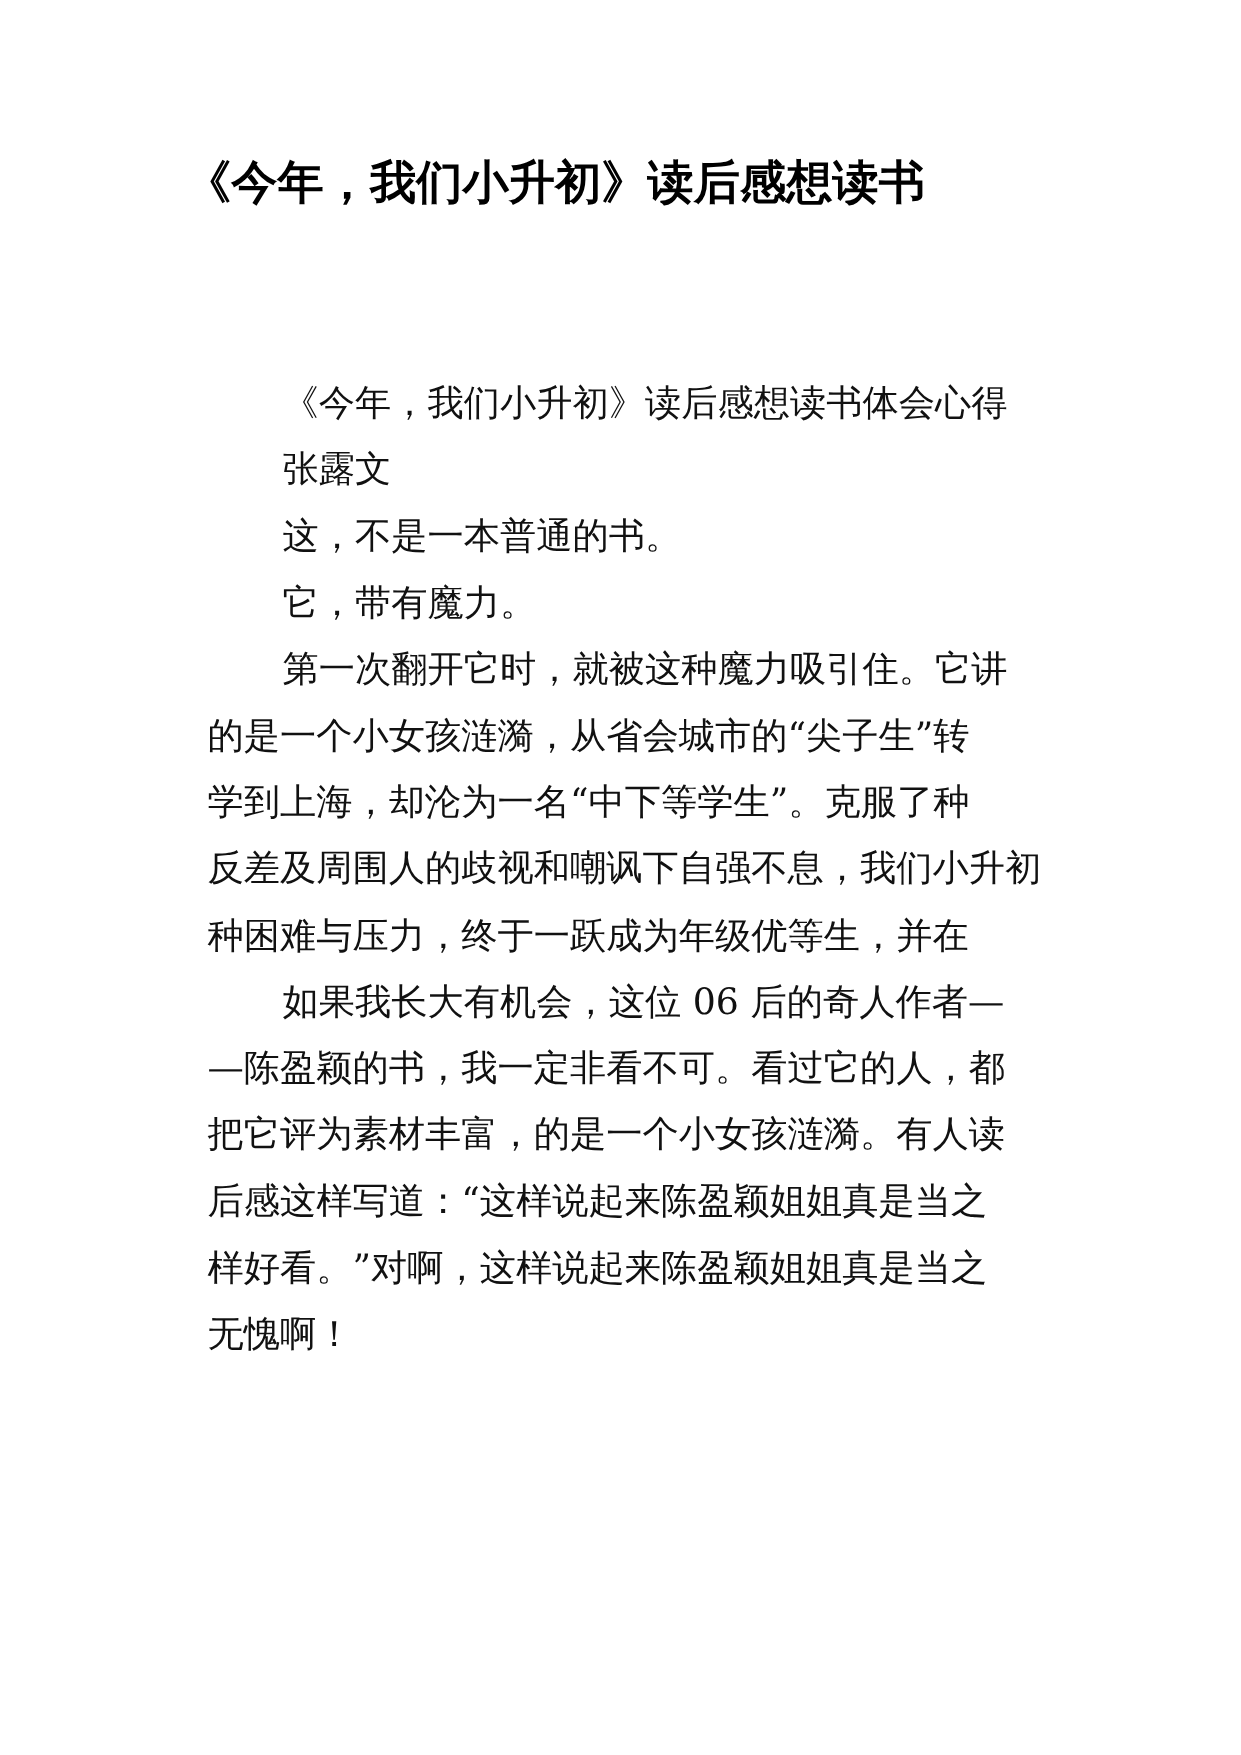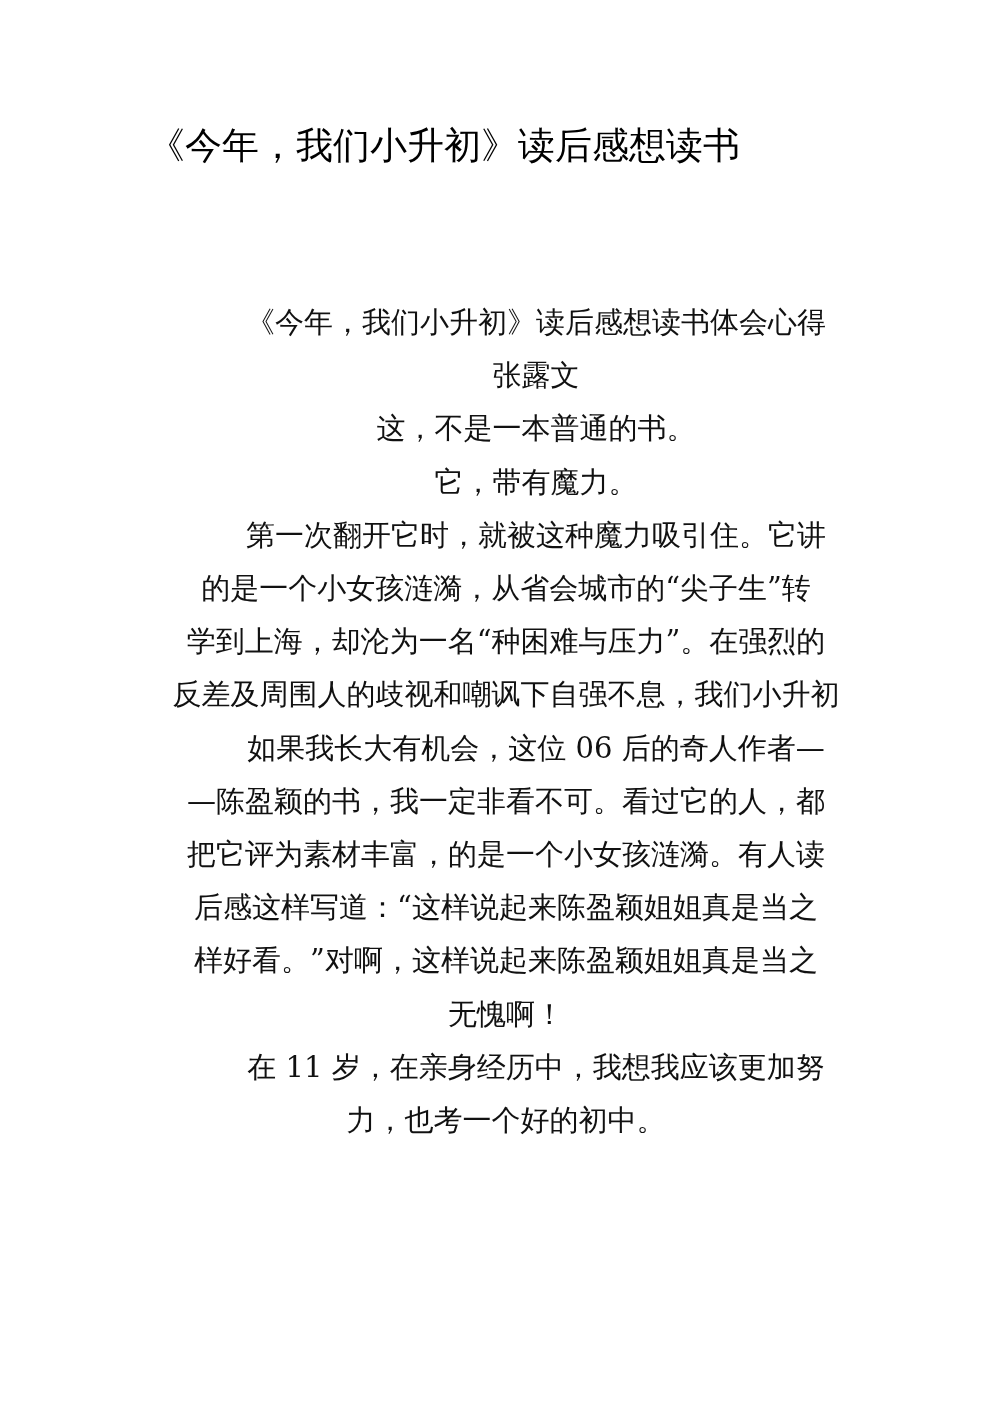--- a/index.html
+++ b/index.html
@@ -1,25 +1,25 @@
 <!DOCTYPE html>
 <html><head>
   <meta charset="utf-8">
   <style>
     html, body { margin: 0; padding: 0; background: #ffffff; }
     body { width: 993px; height: 1404px; position: relative; overflow: hidden; color: #111; }
     .title {
       position: absolute; left: 0; top: 118px; width: 888px;
-      text-align: center; font-family: "DejaVu Sans", sans-serif; font-weight: normal;
+      text-align: center; font-family: "DejaVu Sans", sans-serif; font-weight: bold;
       font-size: 37px; line-height: 56px; color: #000;
     }
     .title .line { display: block; white-space: nowrap; }
     .body {
       position: absolute; left: 166px; top: 296px; width: 680px;
-      font-family: "DejaVu Serif", serif; font-size: 29px; line-height: 53.2px; color: #111; text-align: center;
+      font-family: "DejaVu Serif", serif; font-size: 29px; line-height: 53.2px; color: #111;
     }
     .line { display: block; white-space: nowrap; }
     .indent { padding-left: 60px; }
   </style>
 </head>
 <body>
 
 <div class="title">
   <span class="line">《今年，我们小升初》读后感想读书</span>
 </div>
@@ -32,30 +32,27 @@
     <span class="line indent">这，不是一本普通的书。</span>
   </div>
 
   <div>
     <span class="line indent">它，带有魔力。</span>
   </div>
 
   <div>
     <span class="line indent">第一次翻开它时，就被这种魔力吸引住。它讲</span>
     <span class="line">的是一个小女孩涟漪，从省会城市的“尖子生”转</span>
-    <span class="line">学到上海，却沦为一名“种困难与压力”。在强烈的</span>
+    <span class="line">学到上海，却沦为一名“中下等学生”。克服了种</span>
     <span class="line">反差及周围人的歧视和嘲讽下自强不息，我们小升初</span>
+    <span class="line">种困难与压力，终于一跃成为年级优等生，并在</span>
   </div>
 
   <div>
     <span class="line indent">如果我长大有机会，这位 06 后的奇人作者—</span>
     <span class="line">—陈盈颖的书，我一定非看不可。看过它的人，都</span>
     <span class="line">把它评为素材丰富，的是一个小女孩涟漪。有人读</span>
     <span class="line">后感这样写道：“这样说起来陈盈颖姐姐真是当之</span>
     <span class="line">样好看。”对啊，这样说起来陈盈颖姐姐真是当之</span>
     <span class="line">无愧啊！</span>
   </div>
 
-  <div>
-    <span class="line indent">在 11 岁，在亲身经历中，我想我应该更加努</span>
-    <span class="line">力，也考一个好的初中。</span>
-  </div>
 </div>
 
 </body></html>

